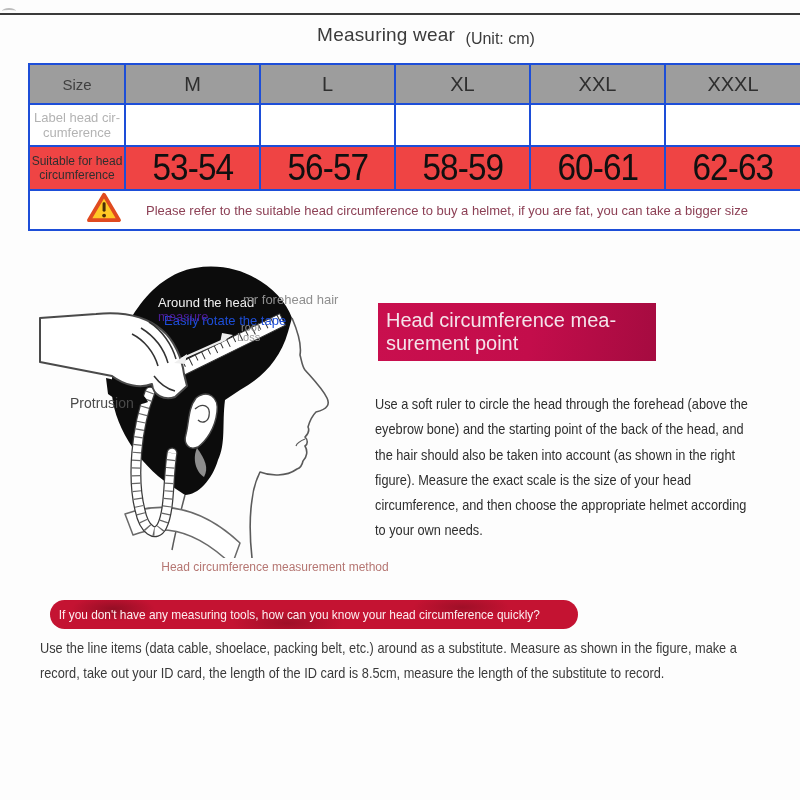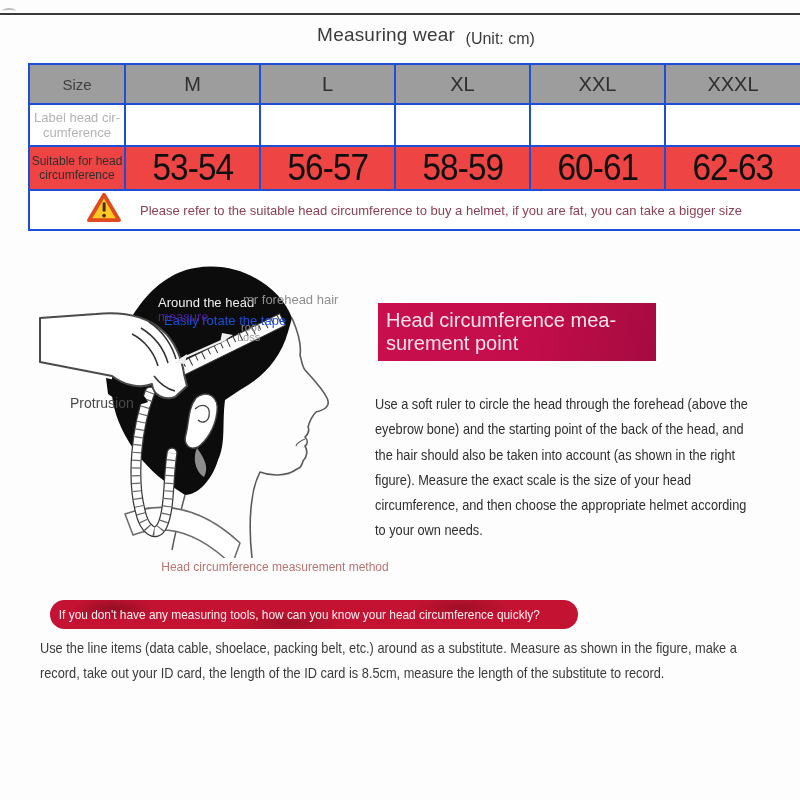--- a/index.html
+++ b/index.html
@@ -21,21 +21,21 @@
   th.size-th{font-size:15px;color:#3f3f3f;text-align:left;padding-left:8px;}
   th.col-th{font-size:20px;color:#2f2f2f;}
   td.rowlabel{font-size:13px;text-align:left;padding-left:4px;white-space:pre-line;line-height:15px;}
   tr.label-row td{height:40px;background:#fff;}
   td.rowlabel.gray{color:#b3b3b3;}
   tr.fit-row td{height:42px;background:#ef4444;}
   td.rowlabel.dark{color:#2f2f2f;font-size:12px;line-height:14px;}
   td.big span{display:inline-block;font-size:37px;color:#101010;letter-spacing:-1px;
               transform:scaleX(.9);transform-origin:center;}
   tr.warn-row td{height:38px;background:#fff;}
-  .warn-wrap{display:flex;align-items:center;margin-left:56px;gap:18px;text-align:left;}
+  .warn-wrap{display:flex;align-items:center;margin-left:56px;gap:24px;text-align:left;}
   .warn-text{font-size:13px;color:#8d4156;}
 
   
   .fig-label{position:absolute;font-size:13px;line-height:13px;white-space:nowrap;}
   #lbl-around{left:158px;top:296px;color:#efefef;}
   #lbl-forehead{left:243px;top:293px;color:#8f8f8f;}
   #lbl-rotate1{left:164px;top:314px;color:#1d4ed8;}
   #lbl-rotate2{left:158px;top:310px;color:#4c1d95;}
   #lbl-root{left:241px;top:321px;color:#8a8a8a;font-size:11px;}
   #lbl-loss{left:237px;top:331px;color:#9a9a9a;font-size:11px;}

